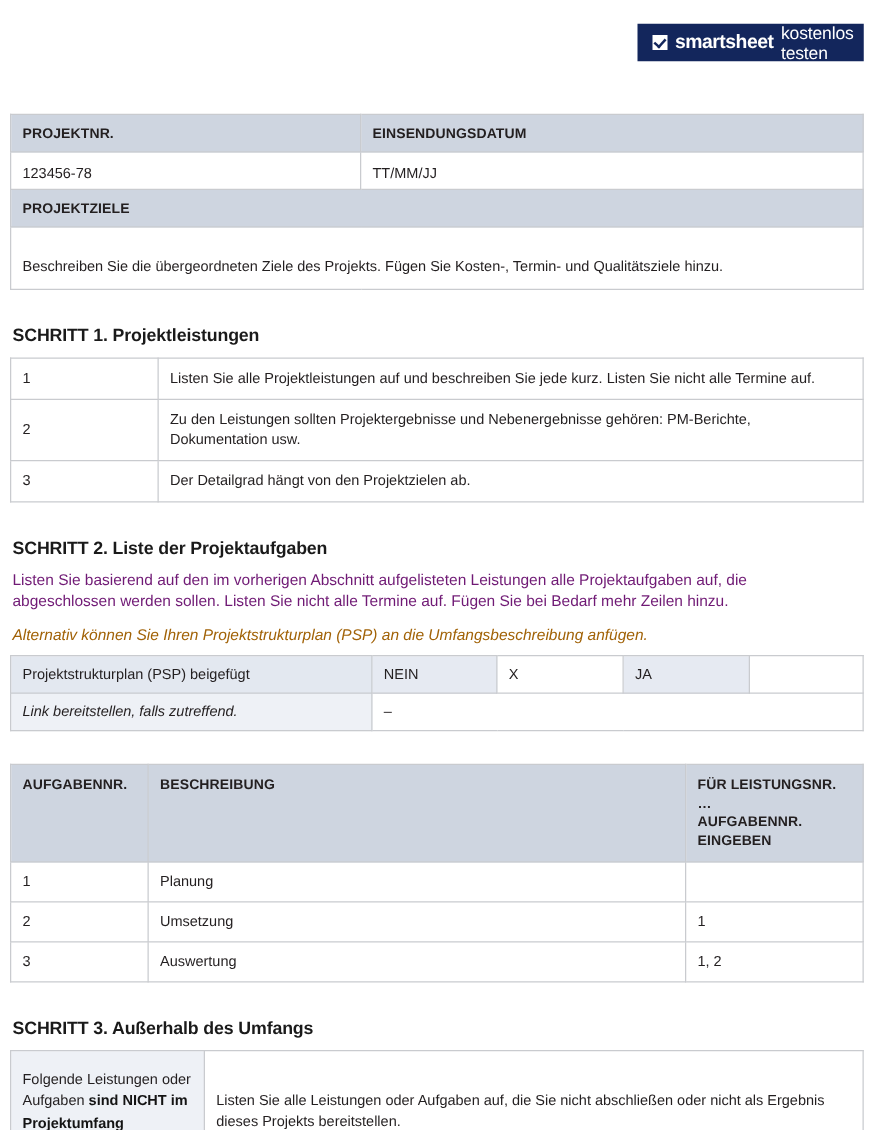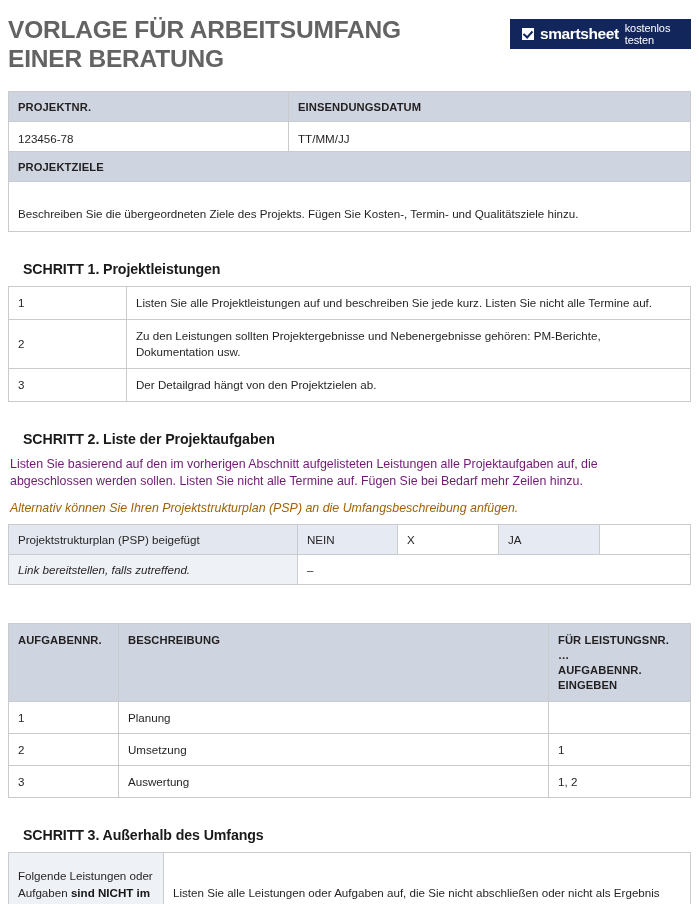--- a/index.html
+++ b/index.html
@@ -69,21 +69,21 @@
     transform: rotate(42deg);
   }
   .logo-name {
     color: #ffffff;
     font-size: 15.5px;
     font-weight: bold;
     letter-spacing: -0.4px;
   }
   .logo-tag {
     color: #ffffff;
-    font-size: 11px;
+    font-size: 14px;
     letter-spacing: -0.1px;
   }
 
   
   table.t {
     width: 683px;
     border-collapse: collapse;
     table-layout: fixed;
   }
   .t td, .t th {
@@ -109,21 +109,21 @@
   .tbl-info { margin-top: 3px; }
   .tbl-info td { height: 30px; }
   .tbl-info .val { padding-top: 9px; padding-bottom: 5px; }
   .tbl-info .goal-desc { padding-top: 25px; padding-bottom: 11px; }
 
   
   h2.section {
     font-size: 14.2px;
     font-weight: bold;
     color: #1a1a1a;
-    margin: 29px 0 9px 15px;
+    margin: 29px 0 9px 2px;
     letter-spacing: -0.1px;
   }
   p.note {
     font-size: 12.4px;
     color: #701a75;
     line-height: 1.38;
     margin: 0 0 0 2px;
     width: 672px;
   }
   p.note-italic {
@@ -159,21 +159,21 @@
   }
   .psp-blank { background: #ffffff; }
   .psp-link {
     background: #eef1f6;
     font-style: italic;
     font-size: 11.6px;
     color: #2a2a2a;
   }
 
   
-  .tbl-task { margin-top: 38px; }
+  .tbl-task { margin-top: 26px; }
   .tbl-task td:first-child { width: 110px; }
   .tbl-task .c3 { width: 142px; }
   .tbl-task .hdr td { vertical-align: top; line-height: 1.32; padding-top: 9px; padding-bottom: 9px; }
   .tbl-task td { padding-top: 9px; padding-bottom: 9px; }
 
   
   .tbl-oos { margin-top: 3px; }
   .tbl-oos td { vertical-align: middle; }
   .oos-label {
     width: 155px;
@@ -191,21 +191,20 @@
     padding: 14px 12px;
     color: #231f20;
   }
 </style>
 </head>
 <body>
 
 <div class="page">
 
   <div class="header">
-    <h1 class="doc-title">VORLAGE FÜR ARBEITSUMFANG EINER BERATUNG</h1>
     <div class="logo-box">
       <span class="logo-check"></span>
       <span class="logo-name">smartsheet</span>
       <span class="logo-tag">kostenlos testen</span>
     </div>
   </div>
 
   <table class="t tbl-info">
     <tbody>
         <tr class="hdr">

